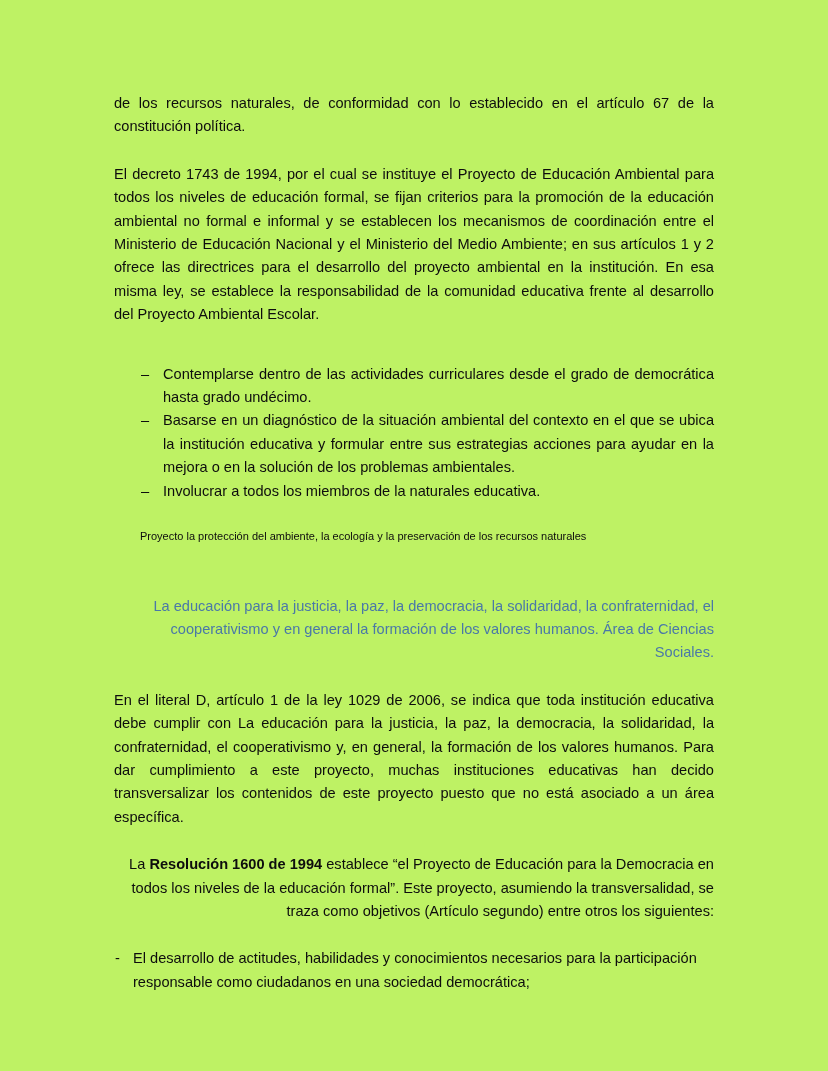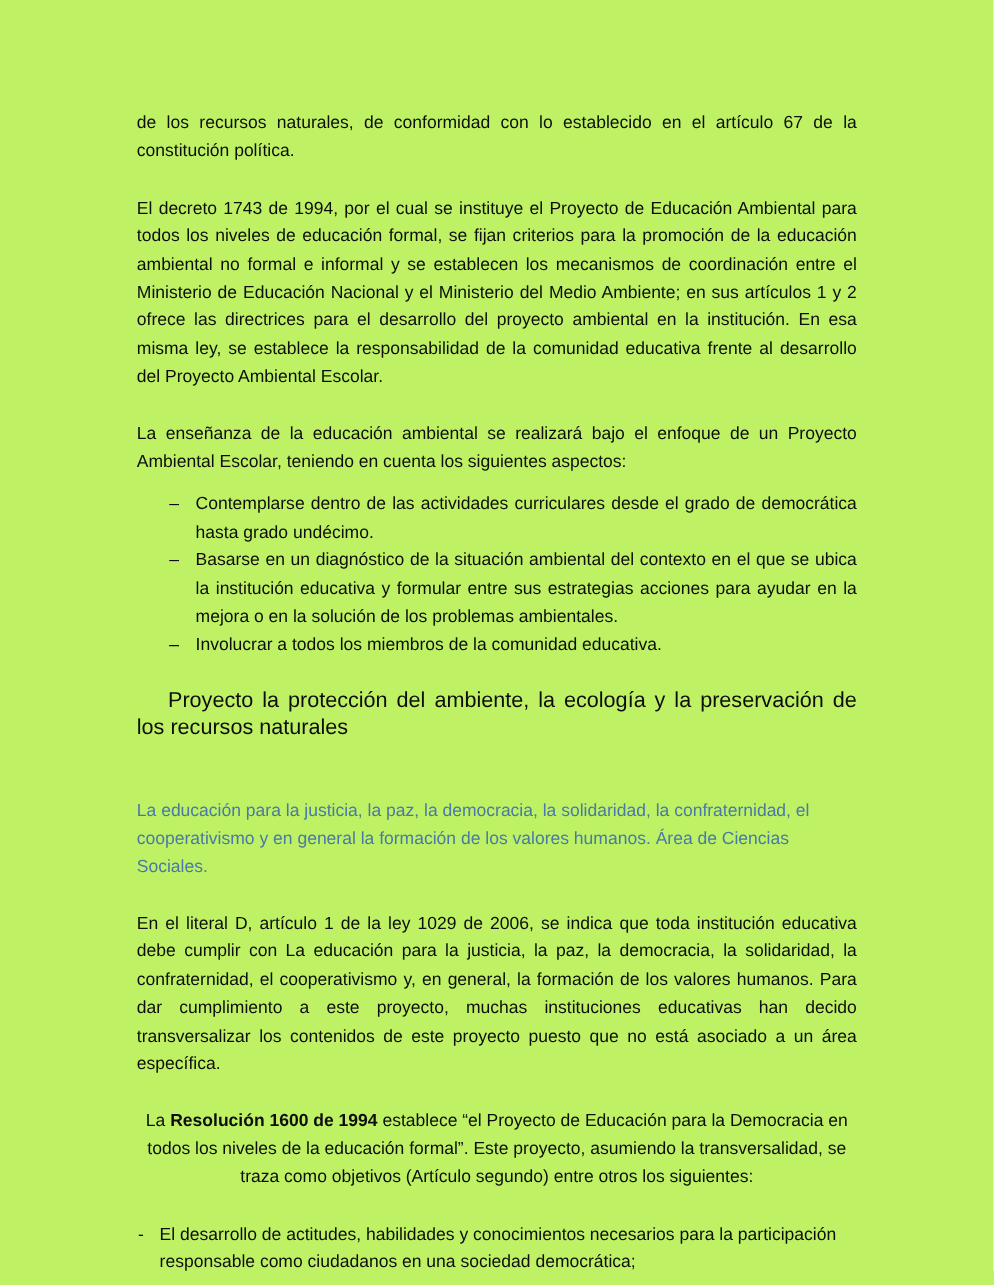--- a/index.html
+++ b/index.html
@@ -33,38 +33,38 @@
     line-height: 23.4px;
     text-align: justify;
     text-justify: inter-word;
     color: #0d0d0d;
   }
   .gap-par { height: 24px; }
   .gap-small { height: 22px; }
   .gap-large { height: 46px; }
   .gap-list { height: 12px; }
 
-  p.body-par.flush { text-align: center; }
+  p.body-par.flush { text-align: right; }
 
   p.indented-par {
     margin: 0;
-    font-size: 18px;
+    font-size: 11px;
     line-height: 23.4px;
     text-align: justify;
     color: #0d0d0d;
     text-indent: 26px;
   }
 
   h2.blue-heading {
     margin: 0;
     font-size: 14.6px;
     font-weight: normal;
     line-height: 23.4px;
     color: #4a78a8;
-    text-align: left;
+    text-align: right;
   }
 
   ul.dash-list {
     list-style: none;
     margin: 0;
     padding: 0;
   }
   ul.dash-list > li {
     position: relative;
     padding-left: 49px;
@@ -110,39 +110,38 @@
   <div class="content">
 
     <p class="body-par">de los recursos naturales, de conformidad con lo establecido en el artículo 67 de la constitución política.</p>
 
     <div class="gap-par"></div>
 
     <p class="body-par">El decreto 1743 de 1994, por el cual se instituye el Proyecto de Educación Ambiental para todos los niveles de educación formal, se fijan criterios para la promoción de la educación ambiental no formal e informal y se establecen los mecanismos de coordinación entre el Ministerio de Educación Nacional y el Ministerio del Medio Ambiente; en sus artículos 1 y 2 ofrece las directrices para el desarrollo del proyecto ambiental en la institución. En esa misma ley, se establece la responsabilidad de la comunidad educativa frente al desarrollo del Proyecto Ambiental Escolar.</p>
 
     <div class="gap-par"></div>
 
-    <p class="body-par">La enseñanza de la educación ambiental se realizará bajo el enfoque de un Proyecto Ambiental Escolar, teniendo en cuenta los siguientes aspectos:</p>
 
     <div class="gap-list"></div>
 
     <ul class="dash-list">
       <li>
         <span class="marker">–</span>
         <span>Contemplarse dentro de las actividades curriculares desde el grado de democrática hasta grado undécimo.</span>
       </li>
       <li>
         <span class="marker">–</span>
         <span>Basarse en un diagnóstico de la situación ambiental del contexto en el que se ubica la institución educativa y formular entre sus estrategias acciones para ayudar en la mejora o en la solución de los problemas ambientales.</span>
       </li>
       <li>
         <span class="marker">–</span>
       </li>
       <li>
         <span class="marker">–</span>
-        <span>Involucrar a todos los miembros de la comunidad educativa.</span>
+        <span>Involucrar a todos los miembros de la naturales educativa.</span>
       </li>
     </ul>
 
     <div class="gap-small"></div>
 
     <p class="indented-par">Proyecto la protección del ambiente, la ecología y la preservación de los recursos naturales</p>
 
     <div class="gap-large"></div>
 
     <h2 class="blue-heading">La educación para la justicia, la paz, la democracia, la solidaridad, la confraternidad, el cooperativismo y en general la formación de los valores humanos. Área de Ciencias Sociales.</h2>

